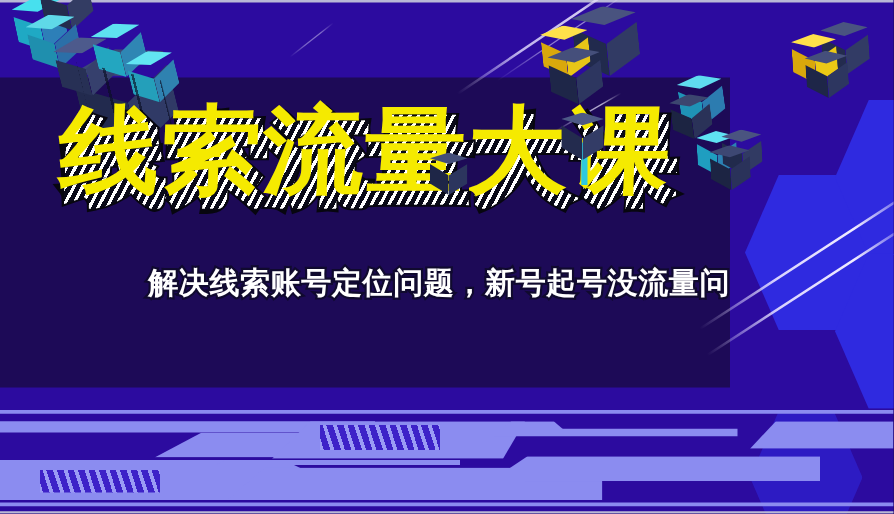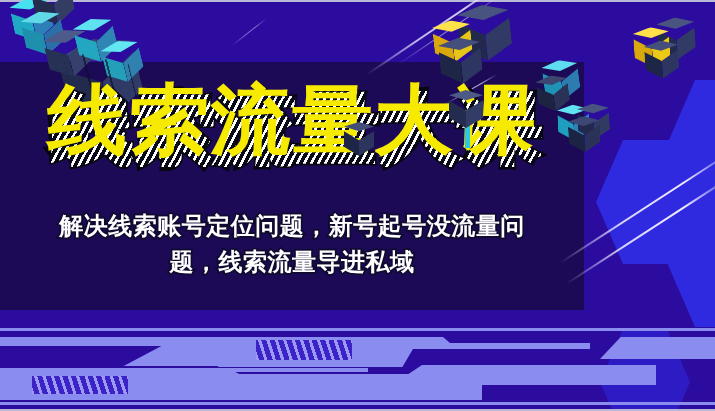--- a/index.html
+++ b/index.html
@@ -113,21 +113,21 @@
     z-index:40;
     font-family:"DejaVu Sans","Liberation Sans",sans-serif;
     font-weight:700;
     font-size:24px;
     line-height:36px;
     color:#ffffff;
     -webkit-text-stroke:3.5px #100a2e;
     paint-order:stroke fill;
     letter-spacing:.5px;
   }
-  .subtitle .ln{display:block;}
+  .subtitle .ln{display:block;text-align:right;}
 
   
   .tech{position:absolute;left:0;bottom:0;width:715px;height:101px;overflow:hidden;}
   .bar{position:absolute;background:#8b8cf0;}
   .hatchbar{
     position:absolute;
     background-image:repeating-linear-gradient(72deg,#9a9bf5 0px,#9a9bf5 3px,#3d22c8 3px,#3d22c8 8px);
   }
   .poly{position:absolute;background:#8b8cf0;}
 </style>
@@ -284,21 +284,20 @@
     <div class="title">
       <span class="title-hatch">线索流量大课</span>
       <span class="title-hatch2">线索流量大课</span>
       <span style="visibility:hidden">线索流量大课</span>
       <span class="title-fill">线索流量大课</span>
     </div>
   </div>
 
   <div class="subtitle">
     <span class="ln">解决线索账号定位问题，新号起号没流量问</span>
-    <span class="ln">题，线索流量导进私域</span>
   </div>
 
   <div class="tech">
 
     <div class="bar" style="left:0;top:18px;width:715px;height:3px;"></div>
     <div class="poly" style="left:0;top:27px;width:300px;height:9px;"></div>
     <div class="poly" style="left:86px;top:36px;width:290px;height:20px;clip-path:polygon(13% 100%,26% 0%,100% 0%,100% 100%);"></div>
     <div class="poly" style="left:200px;top:27px;width:220px;height:30px;clip-path:polygon(8% 100%,22% 0%,100% 0%,92% 100%);"></div>
     <div class="hatchbar" style="left:256px;top:30px;width:96px;height:20px;"></div>
     <div class="poly" style="left:395px;top:27px;width:200px;height:12px;clip-path:polygon(0 100%,7% 0,24% 0,31% 100%);"></div>

